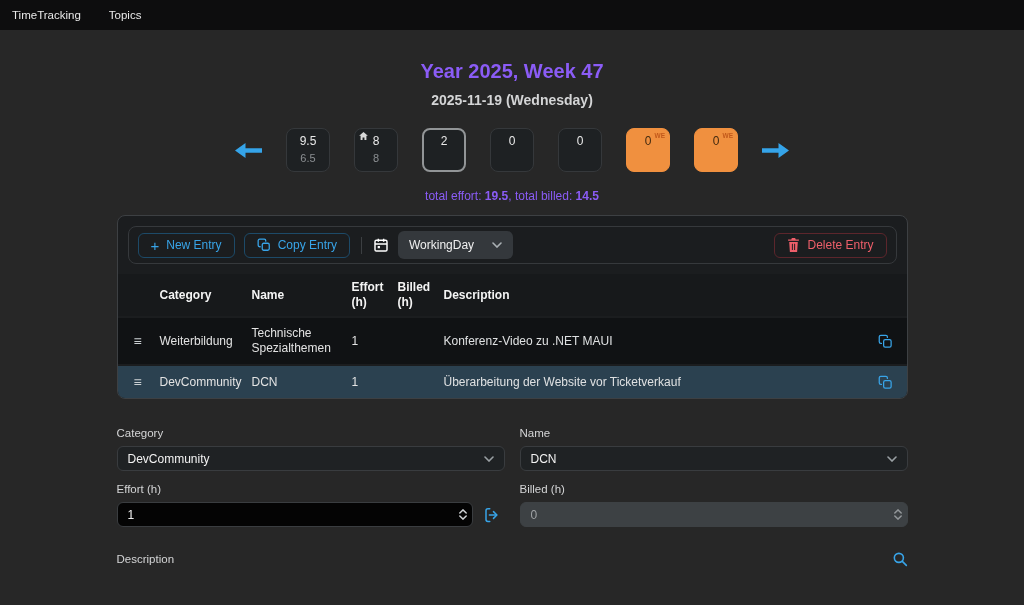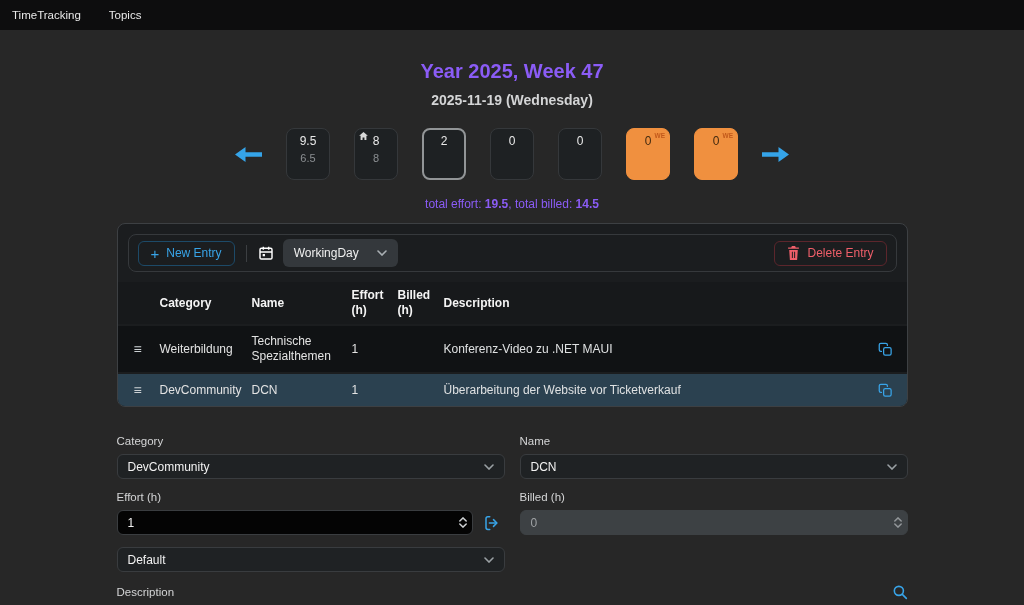--- a/index.html
+++ b/index.html
@@ -19,21 +19,21 @@
   .brand-name { font-size:12px; font-weight:700; color:#ffffff; letter-spacing:.1px; }
   .nav-link { font-size:11.5px; color:#e8e8e8; cursor:pointer; }
   
   .content { width:791px; margin:0 auto; }
   .page-title { margin-top:30px; text-align:center; font-size:20px; font-weight:700; color:#8b5cf6; }
   .page-subtitle { margin-top:9px; text-align:center; font-size:14px; font-weight:700; color:#d4d5d6; }
   
   .week-row { margin-top:20px; display:flex; justify-content:center; align-items:center; gap:24px; }
   .arrow-btn { display:flex; align-items:center; cursor:pointer; background:none; border:none; padding:0; }
   .day-box {
-    position:relative; width:44px; height:52px; border-radius:8px;
+    position:relative; width:44px; height:44px; border-radius:8px;
     background:#1e2123; border:1px solid #35383b; text-align:center; cursor:pointer;
   }
   .day-box .eff { margin-top:6px; font-size:12px; font-weight:500; color:#e9e9e9; line-height:13px; }
   .day-box .bil { margin-top:4px; font-size:11px; color:#8b8f92; line-height:12px; }
   .day-box.selected { border:2px solid #929597; }
   .day-box.selected .eff { margin-top:5px; }
   .day-box.weekend { background:#f0903f; border-color:#f0903f; }
   .day-box.weekend .eff { color:#432a10; }
   .we-tag { position:absolute; top:3px; right:4px; font-size:6.5px; font-weight:700; color:#c2591b; }
   .home-ic { position:absolute; top:3px; left:4px; line-height:0; }
@@ -155,20 +155,29 @@
     </button>
   </div>
 
   <div class="totals"><span>total effort: </span><b>19.5</b><span>, total billed: </span><b>14.5</b></div>
 
   <div class="card">
     <div class="toolbar">
       <button class="btn btn-blue">
         <span class="plus-glyph">+</span>
         <span>New Entry</span>
+      </button>
+      <button class="btn btn-blue">
+        <span class="icon-btn">
+          <svg width="14" height="14" viewBox="0 0 24 24" fill="none" stroke="#38a4e8" stroke-width="2.2" stroke-linecap="round" stroke-linejoin="round">
+            <rect x="9" y="9" width="12" height="12" rx="2.5"></rect>
+            <path d="M5.5 15H4.5A2.5 2.5 0 0 1 2 12.5v-8A2.5 2.5 0 0 1 4.5 2h8A2.5 2.5 0 0 1 15 4.5v1"></path>
+          </svg>
+        </span>
+        <span>Copy Entry</span>
       </button>
       <div class="vsep"></div>
       <span class="icon-btn">
         <svg width="16" height="16" viewBox="0 0 24 24" fill="none" stroke="#ffffff" stroke-width="2.2" stroke-linejoin="round">
           <rect x="3" y="5" width="18" height="16" rx="2"></rect>
           <path d="M8 2.5V7M16 2.5V7M3 10.5h18"></path>
           <rect x="7" y="13.5" width="3.4" height="3.4" fill="#ffffff" stroke="none"></rect>
         </svg>
       </span>
       <div class="pill-select">
@@ -291,28 +300,20 @@
                 <path d="M1 5l4-4 4 4"></path>
               </svg>
             <svg width="8" height="5" viewBox="0 0 10 6" fill="none" stroke="#93979a" stroke-width="1.8" stroke-linecap="round">
                 <path d="M1 1l4 4 4-4"></path>
               </svg>
           </span>
         </div>
       </div>
 
       <div>
-        <div class="select-field">
-          <span>Default</span>
-          <span class="icon-btn">
-            <svg width="10" height="6" viewBox="0 0 10 6" fill="none" stroke="#9aa0a4" stroke-width="1.6" stroke-linecap="round">
-                <path d="M1 1l4 4 4-4"></path>
-              </svg>
-          </span>
-        </div>
       </div>
       <div></div>
 
       <div class="desc-block">
         <div class="desc-label-row">
           <label class="fb-label" style="margin-bottom:0">Description</label>
           <span class="icon-btn">
             <svg width="16" height="16" viewBox="0 0 24 24" fill="none" stroke="#38a4e8" stroke-width="2.4" stroke-linecap="round">
               <circle cx="10.3" cy="10.3" r="6.8"></circle>
               <path d="M15.5 15.5 21.5 21.5"></path>

